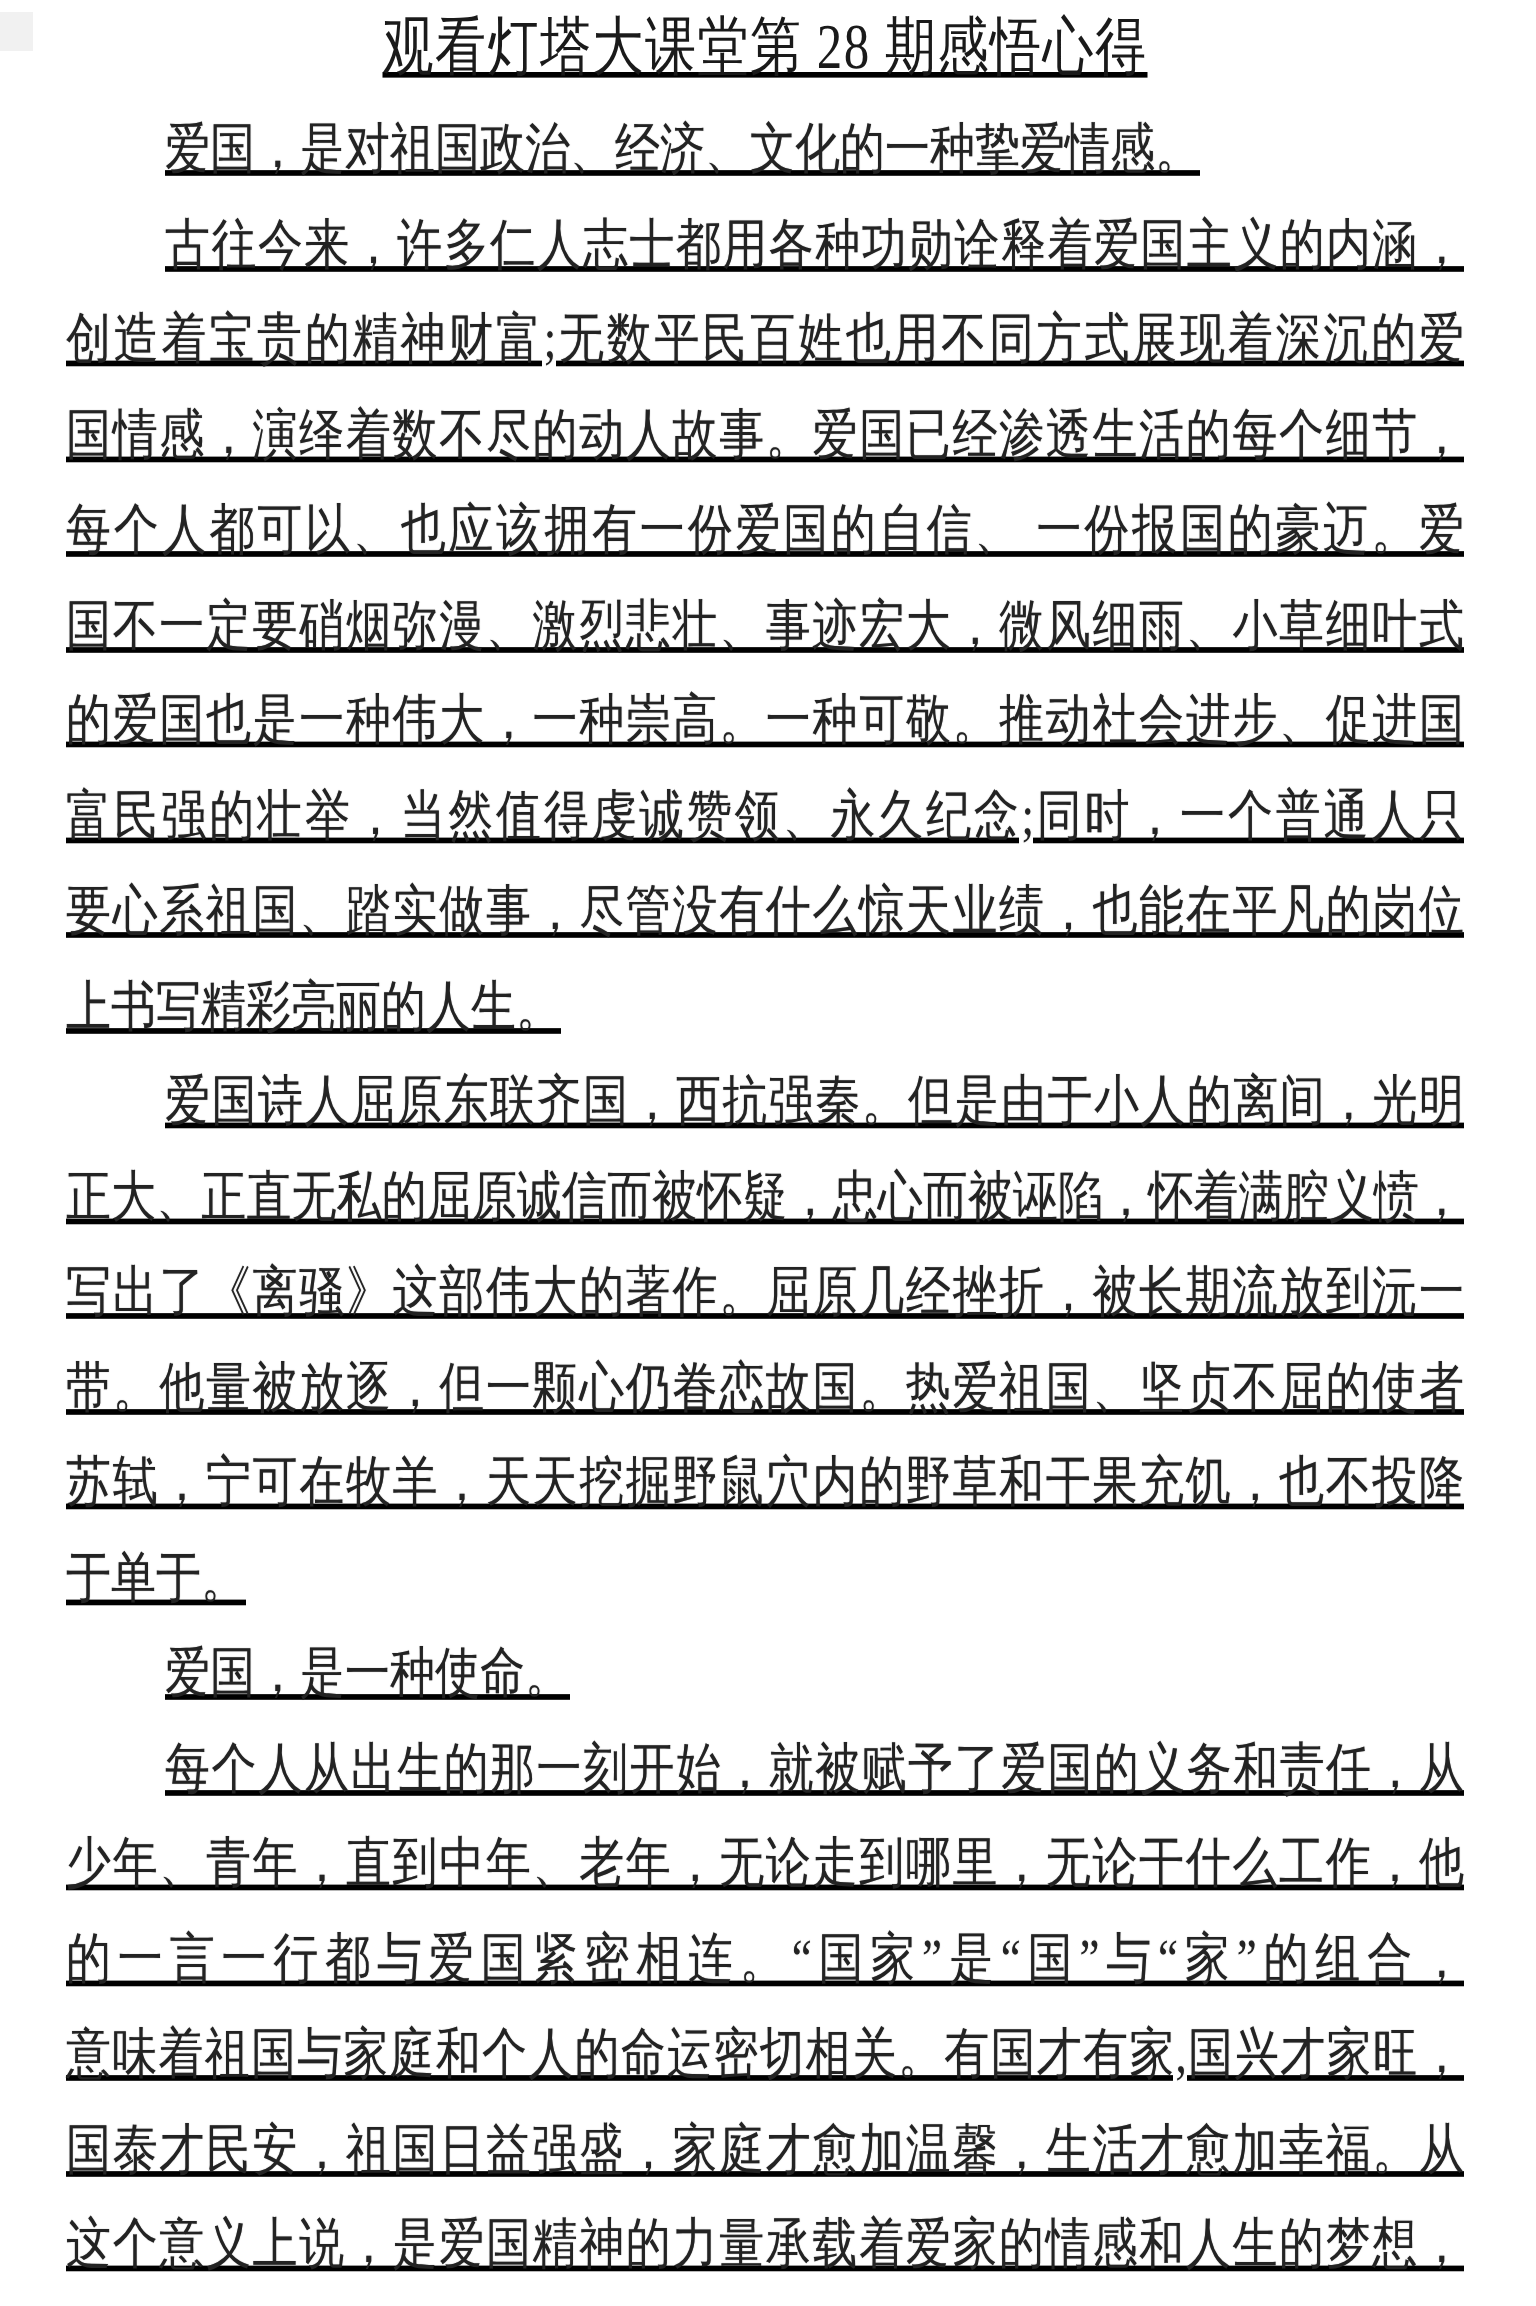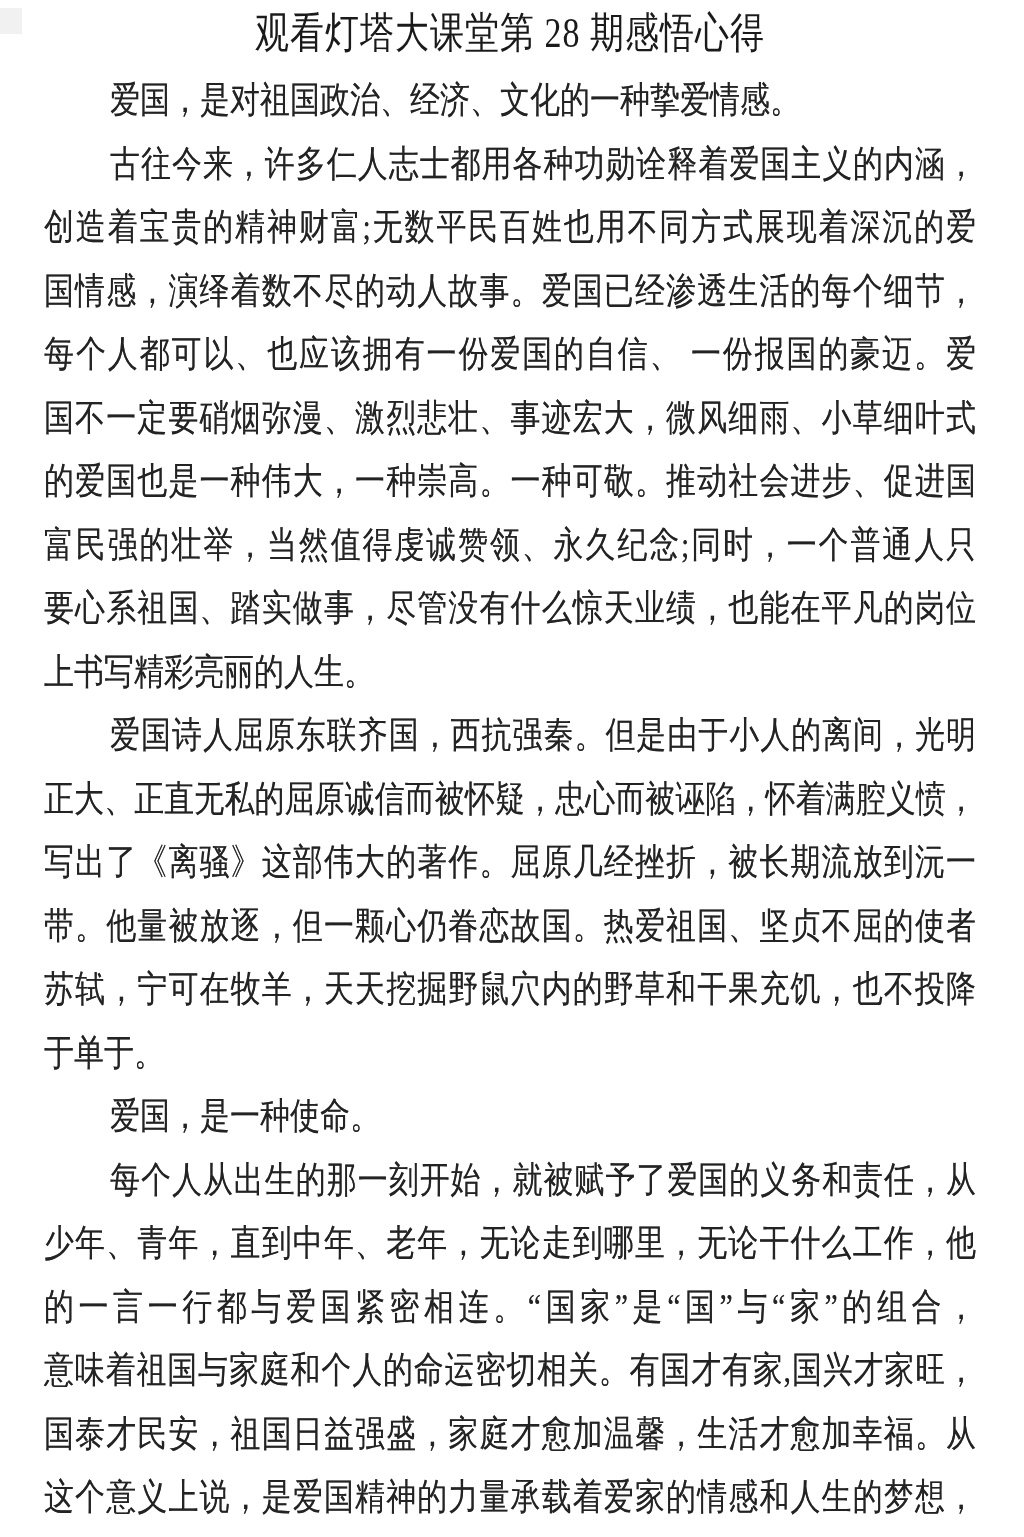--- a/index.html
+++ b/index.html
@@ -12,20 +12,21 @@
     background: #ffffff;
     overflow: hidden;
     font-family: "Liberation Serif", "DejaVu Serif", serif;
   }
   .page {
     position: relative;
     box-sizing: border-box;
     width: 1024px;
     height: 1537px;
     padding: 10px 48px 0 44px;
+    text-decoration: underline;
   }
   .photo-smudge {
     position: absolute;
     left: 0;
     top: 8px;
     width: 22px;
     height: 26px;
     background: #f1f1f1;
   }
   .title {

